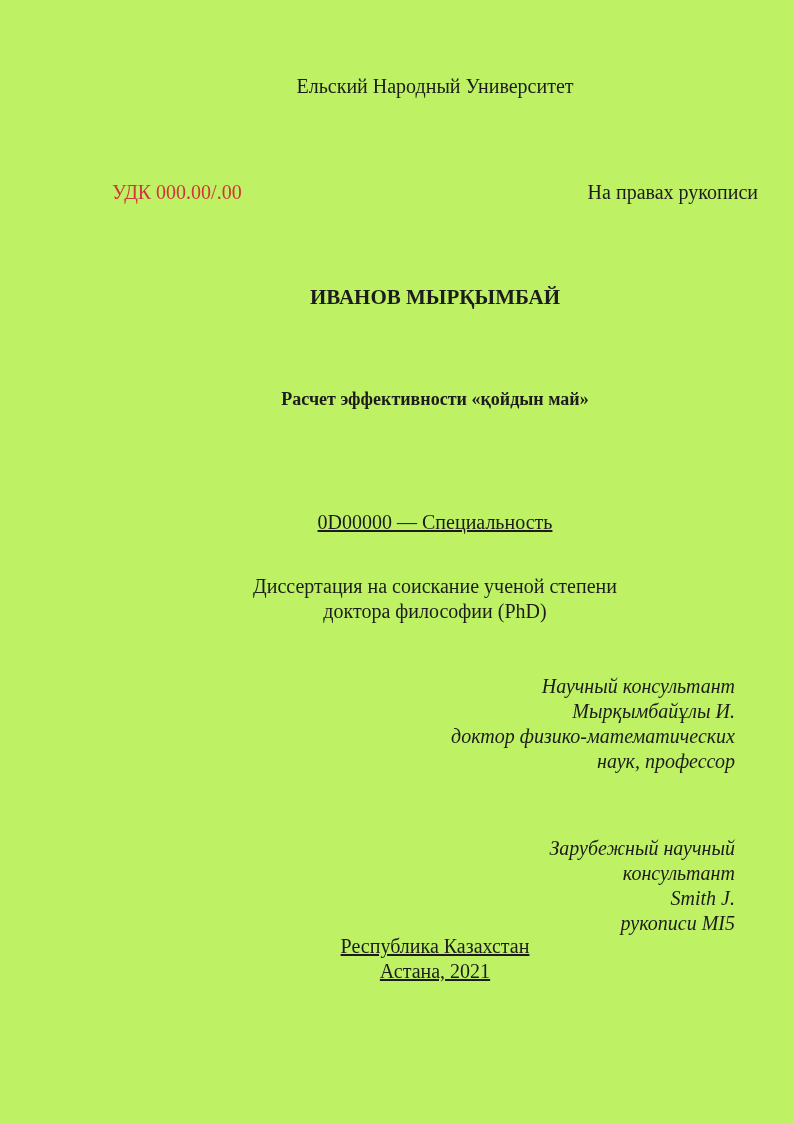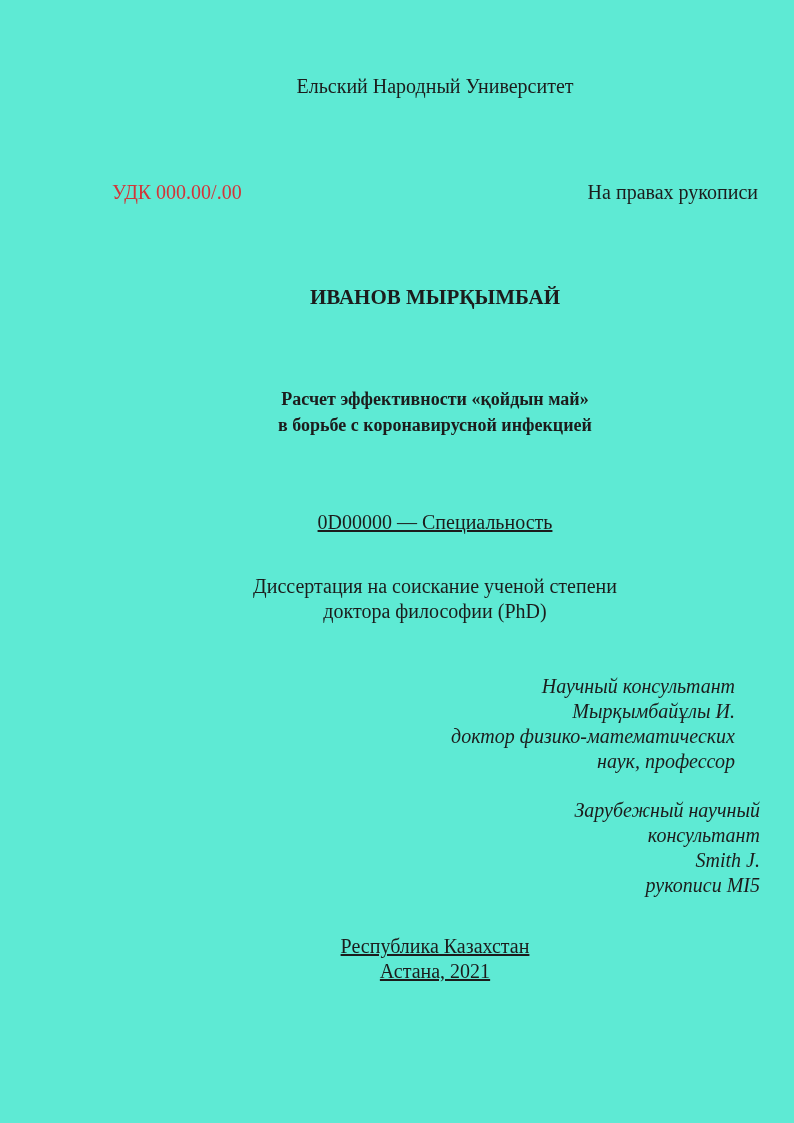--- a/index.html
+++ b/index.html
@@ -1,60 +1,59 @@
 <!DOCTYPE html>
 <html><head>
 <meta charset="utf-8">
 <style>
   * { margin: 0; padding: 0; box-sizing: border-box; }
   html, body { background: #ffffff; }
   .page {
     position: relative;
     width: 794px;
     height: 1123px;
-    background: #5eead4;
+    background: #bef264;
     font-family: "Liberation Serif", "DejaVu Serif", serif;
     color: #1c1c1c;
     overflow: hidden;
     margin: 0 auto;
   }
   
   .abs { position: absolute; }
   .block { left: 112px; width: 646px; }
   .center { text-align: center; }
   .body-text { font-size: 20px; line-height: 25px; }
   .university { top: 74px; }
   .udk-row { top: 152px; display: flex; justify-content: space-between; margin-top: 28px; }
   .udk { color: #d23539; }
   .author { top: 284px; font-weight: bold; font-size: 21px; line-height: 26px; }
   .title { top: 386px; font-weight: bold; font-size: 18px; line-height: 26px; }
   .specialty { top: 510px; text-decoration: underline; }
   .degree { top: 574px; }
   .consultant { left: 435px; width: 300px; text-align: right; font-style: italic; }
   .supervisor { top: 674px; }
-  .foreign-supervisor { top: 798px; margin-left: 25px; }
+  .foreign-supervisor { top: 836px; }
   .footer { top: 934px; text-decoration: underline; }
 </style>
 </head>
 <body>
 
 <div class="page">
 
   <div class="abs block center body-text university">Ельский Народный Университет</div>
 
   <div class="abs block body-text udk-row">
     <span class="udk">УДК 000.00/.00</span>
     <span>На правах рукописи</span>
   </div>
 
   <div class="abs block center author">ИВАНОВ МЫРҚЫМБАЙ</div>
 
   <div class="abs block center title">
     <div>Расчет эффективности «қойдын май»</div>
-    <div>в борьбе с коронавирусной инфекцией</div>
   </div>
 
   <div class="abs block center body-text specialty">0D00000 — Специальность</div>
 
   <div class="abs block center body-text degree">
     <div>Диссертация на соискание ученой степени</div>
     <div>доктора философии (PhD)</div>
   </div>
 
   <div class="abs consultant body-text supervisor">

